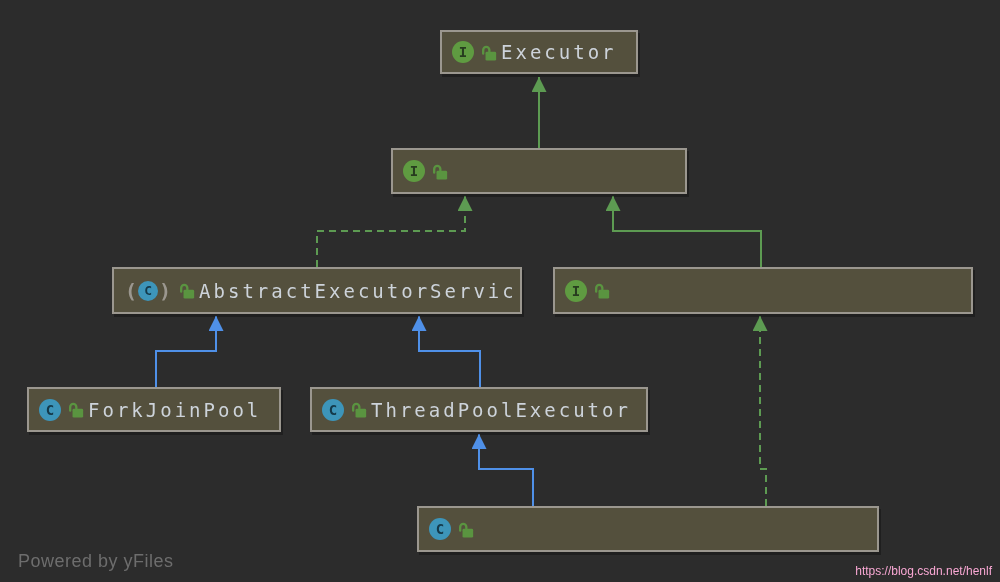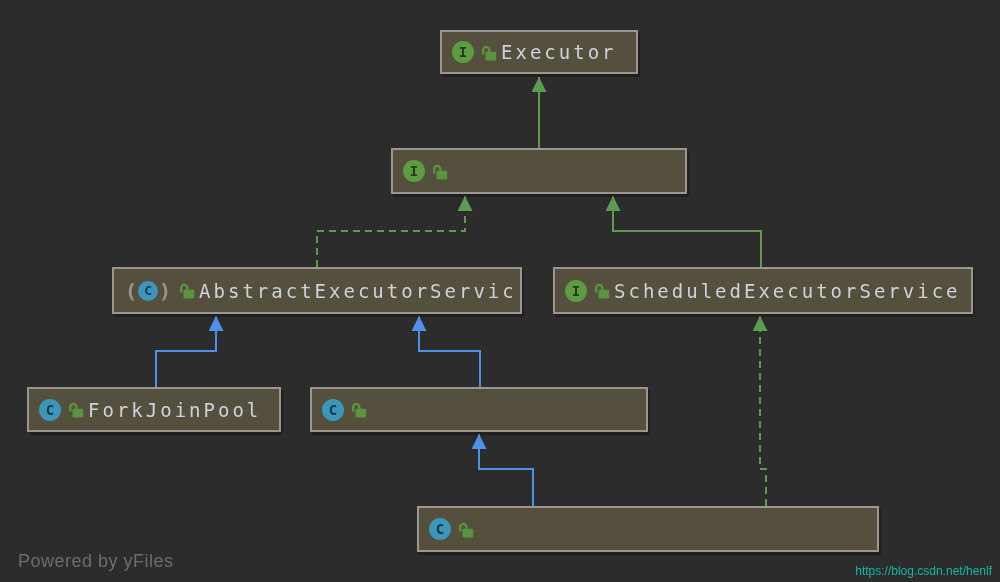--- a/index.html
+++ b/index.html
@@ -65,21 +65,21 @@
     font-size:18px;
     color:#6d6d6d;
     letter-spacing:0.5px;
     margin-top:44px;
   }
   #attribution{
     position:absolute;
     right:8px;bottom:4px;
     font-family:"Liberation Sans",sans-serif;
     font-size:12px;
-    color:#14b8a6;
+    color:#f9a8d4;
   }
 </style>
 </head>
 <body>
 
 <div id="diagram">
     <svg id="edge-layer" width="1000" height="582">
       <defs>
         <marker id="arrow-green" viewBox="0 0 10 10" refX="10" refY="5" markerWidth="15" markerHeight="15" markerUnits="userSpaceOnUse" orient="auto">
           <path d="M0,0 L10,5 L0,10 Z" fill="#5d9b52"></path>
@@ -136,21 +136,20 @@
     <div class="node" style="left: 553px; top: 267px; width: 420px; height: 47px;">
       <span class="kind-icon">
         <span class="kind-circle interface">I</span>
       </span>
       <span class="lock-icon">
         <svg width="17" height="17" viewBox="0 0 16 16">
           <path d="M3,9 V5.6 a2.9,2.9 0 0 1 5.8,0 V7" fill="none" stroke="#5a9440" stroke-width="2.2" stroke-linecap="round"></path>
           <rect x="5.2" y="7.4" width="10" height="8.2" rx="1.2" fill="#5a9440"></rect>
         </svg>
       </span>
-      <div class="node-label">ScheduledExecutorService</div>
     </div>
     <div class="node" style="left: 27px; top: 387px; width: 254px; height: 45px;">
       <span class="kind-icon">
         <span class="kind-circle class">C</span>
       </span>
       <span class="lock-icon">
         <svg width="17" height="17" viewBox="0 0 16 16">
           <path d="M3,9 V5.6 a2.9,2.9 0 0 1 5.8,0 V7" fill="none" stroke="#5a9440" stroke-width="2.2" stroke-linecap="round"></path>
           <rect x="5.2" y="7.4" width="10" height="8.2" rx="1.2" fill="#5a9440"></rect>
         </svg>
@@ -160,20 +159,21 @@
     <div class="node" style="left: 310px; top: 387px; width: 338px; height: 45px;">
       <span class="kind-icon">
         <span class="kind-circle class">C</span>
       </span>
       <span class="lock-icon">
         <svg width="17" height="17" viewBox="0 0 16 16">
           <path d="M3,9 V5.6 a2.9,2.9 0 0 1 5.8,0 V7" fill="none" stroke="#5a9440" stroke-width="2.2" stroke-linecap="round"></path>
           <rect x="5.2" y="7.4" width="10" height="8.2" rx="1.2" fill="#5a9440"></rect>
         </svg>
       </span>
+      <div class="node-label">ThreadPoolExecutor</div>
     </div>
     <div class="node" style="left: 417px; top: 506px; width: 462px; height: 46px;">
       <span class="kind-icon">
         <span class="kind-circle class">C</span>
       </span>
       <span class="lock-icon">
         <svg width="17" height="17" viewBox="0 0 16 16">
           <path d="M3,9 V5.6 a2.9,2.9 0 0 1 5.8,0 V7" fill="none" stroke="#5a9440" stroke-width="2.2" stroke-linecap="round"></path>
           <rect x="5.2" y="7.4" width="10" height="8.2" rx="1.2" fill="#5a9440"></rect>
         </svg>

